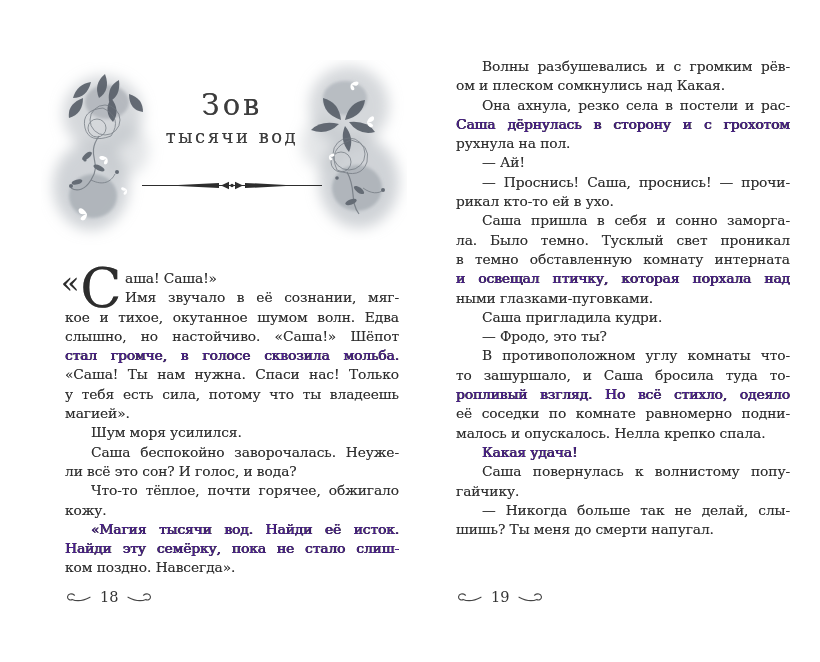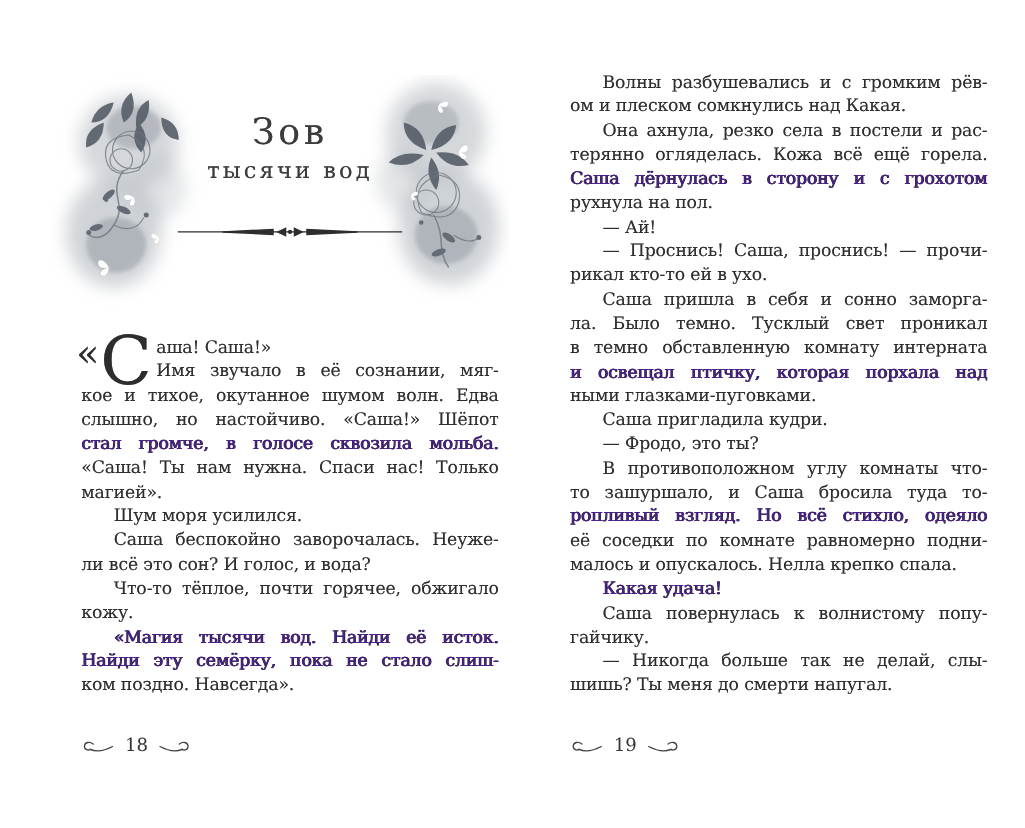--- a/index.html
+++ b/index.html
@@ -154,20 +154,21 @@
 
     <div class="body-text">
         <div class="para dropcap-para">
           <span class="dropcap"><span class="dc-quote">«</span><span class="dc-letter">С</span></span>
           <div class="line dcpad nj">аша! Саша!»</div>
           <div class="line dcpad">Имя звучало в её сознании, мяг-</div>
           <div class="line">кое и тихое, окутанное шумом волн. Едва</div>
           <div class="line">слышно, но настойчиво. «Саша!» Шёпот</div>
           <div class="line heavy">стал громче, в голосе сквозила мольба.</div>
           <div class="line">«Саша! Ты нам нужна. Спаси нас! Только</div>
+          <div class="line">у тебя есть сила, потому что ты владеешь</div>
           <div class="line nj">магией».</div>
         </div>
         <div class="para">
           <div class="line nj indent">Шум моря усилился.</div>
         </div>
         <div class="para">
           <div class="line indent">Саша беспокойно заворочалась. Неуже-</div>
           <div class="line nj">ли всё это сон? И голос, и вода?</div>
         </div>
         <div class="para">
@@ -197,21 +198,20 @@
   </div>
 
   <div class="page page-right">
     <div class="body-text">
         <div class="para">
           <div class="line indent">Волны разбушевались и с громким рёв-</div>
           <div class="line nj">ом и плеском сомкнулись над Какая.</div>
         </div>
         <div class="para">
           <div class="line indent">Она ахнула, резко села в постели и рас-</div>
-          <div class="line">терянно огляделась. Кожа всё ещё горела.</div>
           <div class="line heavy">Саша дёрнулась в сторону и с грохотом</div>
           <div class="line nj">рухнула на пол.</div>
         </div>
         <div class="para">
           <div class="line nj indent">— Ай!</div>
         </div>
         <div class="para">
           <div class="line indent">— Проснись! Саша, проснись! — прочи-</div>
           <div class="line nj">рикал кто-то ей в ухо.</div>
         </div>

